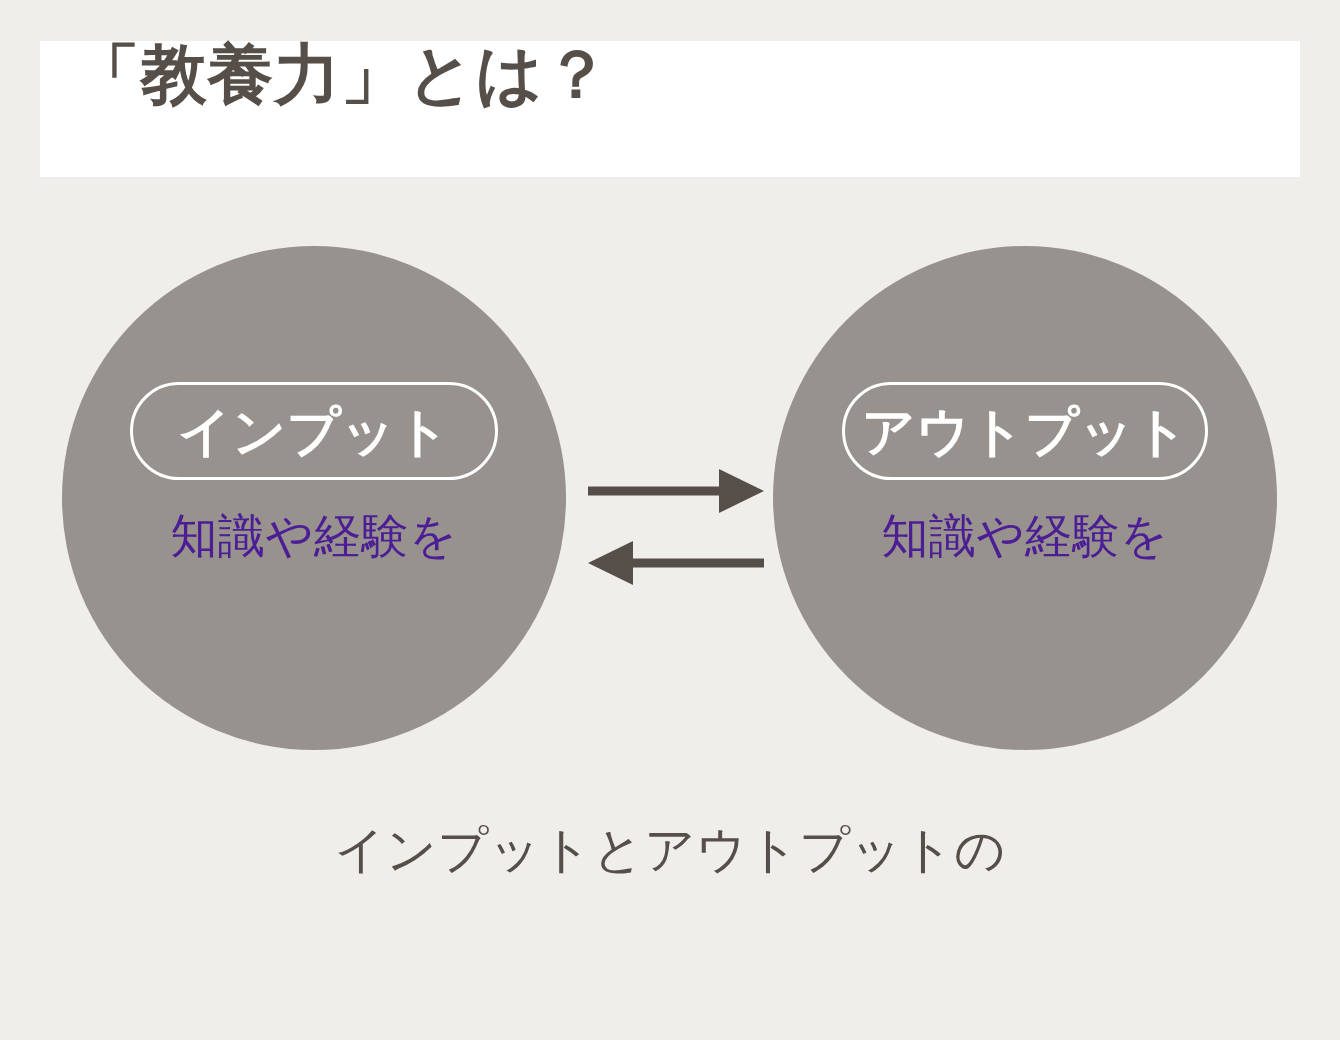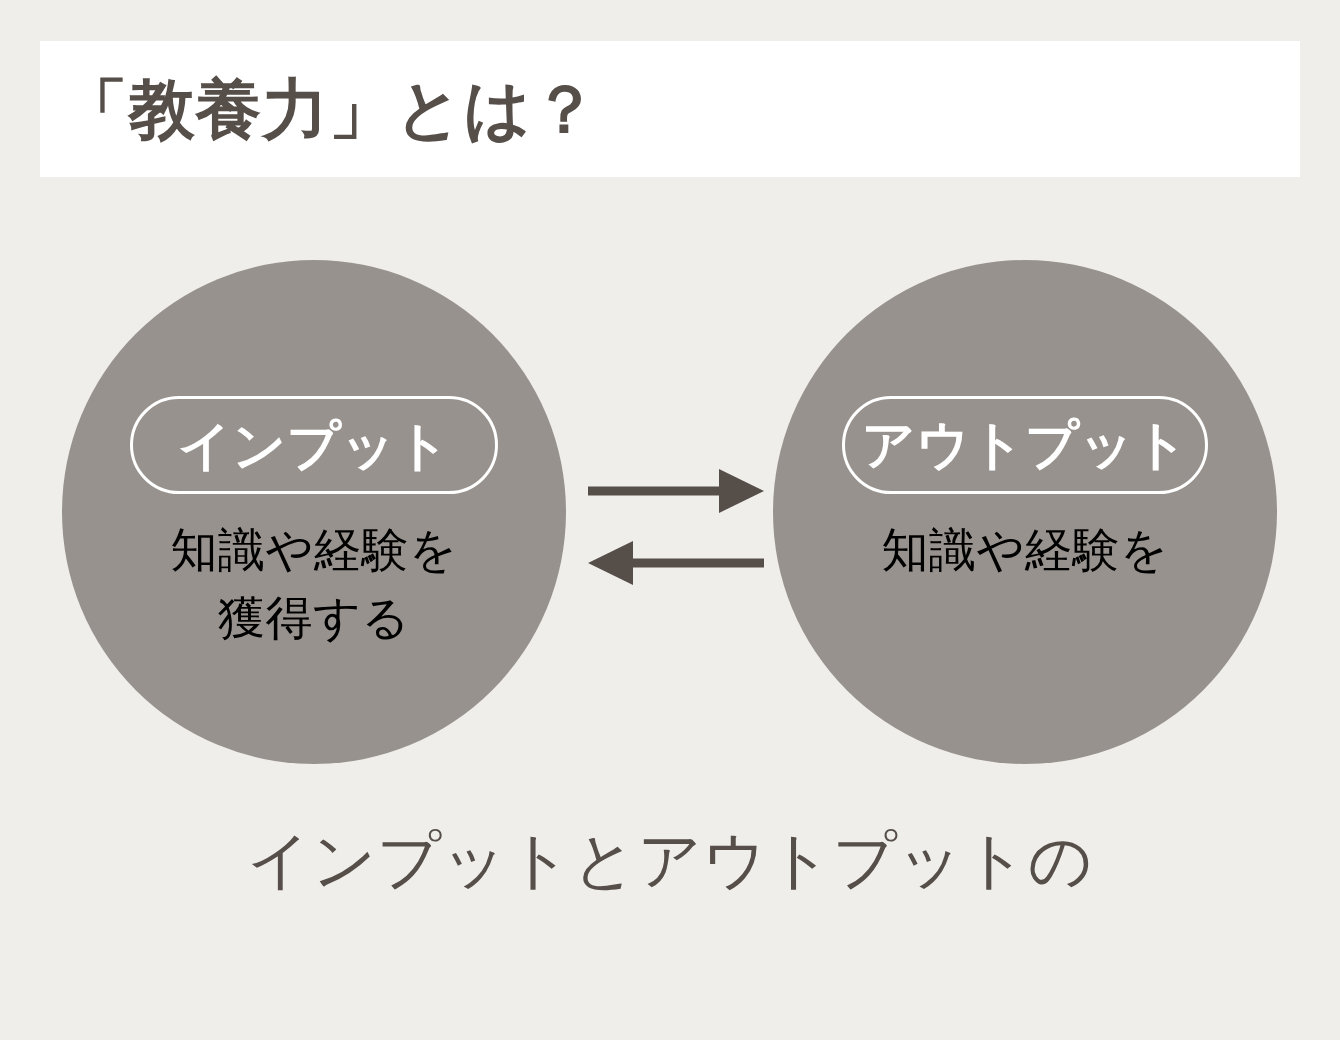--- a/index.html
+++ b/index.html
@@ -18,21 +18,21 @@
   
   .title-banner {
     position: absolute;
     left: 40px;
     top: 41px;
     width: 1260px;
     height: 136px;
     background: #FFFFFF;
     box-sizing: border-box;
     display: flex;
-    align-items: center;
+    padding-left: 12px;
   }
   .title-text {
     font-size: 66px;
     font-weight: bold;
     color: #564E48;
     letter-spacing: 0.01em;
     margin-left: 22px;
     line-height: 1;
     white-space: nowrap;
   }
@@ -45,55 +45,55 @@
     width: 1340px;
     height: 1040px;
   }
 
   .circle {
     position: absolute;
     width: 504px;
     height: 504px;
     border-radius: 50%;
     background: #97928D;
-    top: 260px;
+    top: 246px;
     display: flex;
     flex-direction: column;
     align-items: center;
   }
   .circle-left  { left: 62px; }
   .circle-right { left: 773px; }
 
   .pill {
     box-sizing: border-box;
     margin-top: 136px;
     height: 98px;
     border: 3px solid #FFFFFF;
     border-radius: 49px;
     display: flex;
     align-items: center;
     justify-content: center;
     padding: 0 34px;
   }
   .pill-left  { width: 368px; }
-  .pill-right { width: 366px; font-family: Liberation Serif, serif; }
+  .pill-right { width: 366px; }
 
   .pill-label {
     font-size: 53px;
     font-weight: bold;
     color: #FFFFFF;
     line-height: 1;
     white-space: nowrap;
     letter-spacing: 0.005em;
   }
 
   .circle-body {
     margin-top: 22px;
     text-align: center;
-    color: #000000;
+    color: #4c1d95;
     font-size: 47px;
     line-height: 1.45;
     font-weight: normal;
     letter-spacing: 0.01em;
   }
   .circle-body .line { display: block; white-space: nowrap; }
 
   
   .arrow {
     position: absolute;
@@ -104,42 +104,41 @@
   .arrow-left  { left: 588px; top: 541px; width: 176px; }
 
   
   .caption {
     position: absolute;
     left: 0;
     top: 812px;
     width: 1340px;
     text-align: center;
     color: #564E48;
-    font-size: 63px;
+    font-size: 50px;
     line-height: 1.55;
     letter-spacing: 0.01em;
   }
   .caption .line { display: block; white-space: nowrap; }
 </style>
 </head>
 <body>
 
 <div class="title-banner">
   <div class="title-text">「教養力」とは？</div>
 </div>
 
 <div class="diagram">
 
   <div class="circle circle-left">
     <div class="pill pill-left">
       <span class="pill-label">インプット</span>
     </div>
     <div class="circle-body">
       <span class="line">知識や経験を</span>
-      <span class="line">獲得する</span>
     </div>
   </div>
 
   <div class="circle circle-right">
     <div class="pill pill-right">
       <span class="pill-label">アウトプット</span>
     </div>
     <div class="circle-body">
       <span class="line">知識や経験を</span>
     </div>

